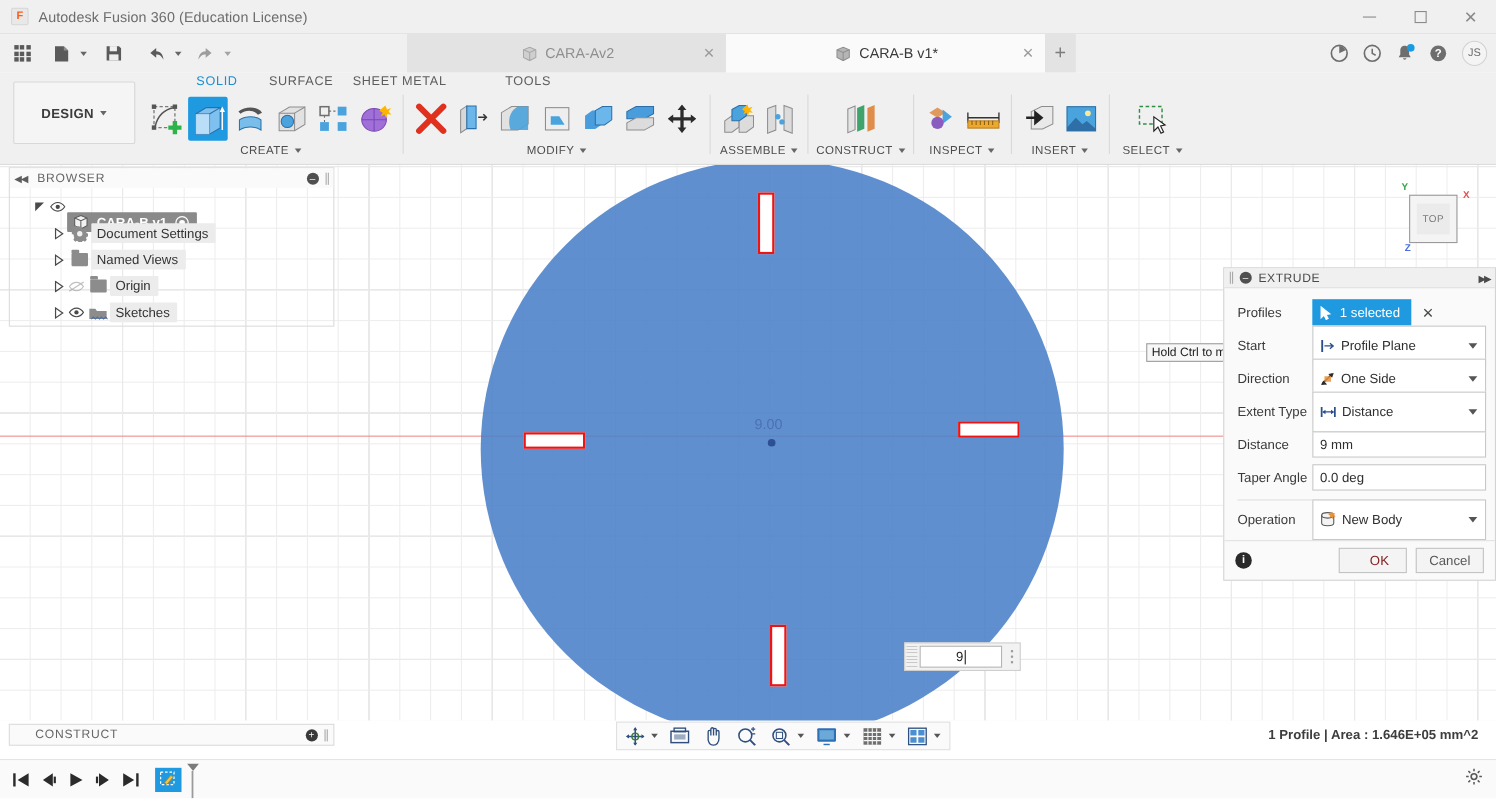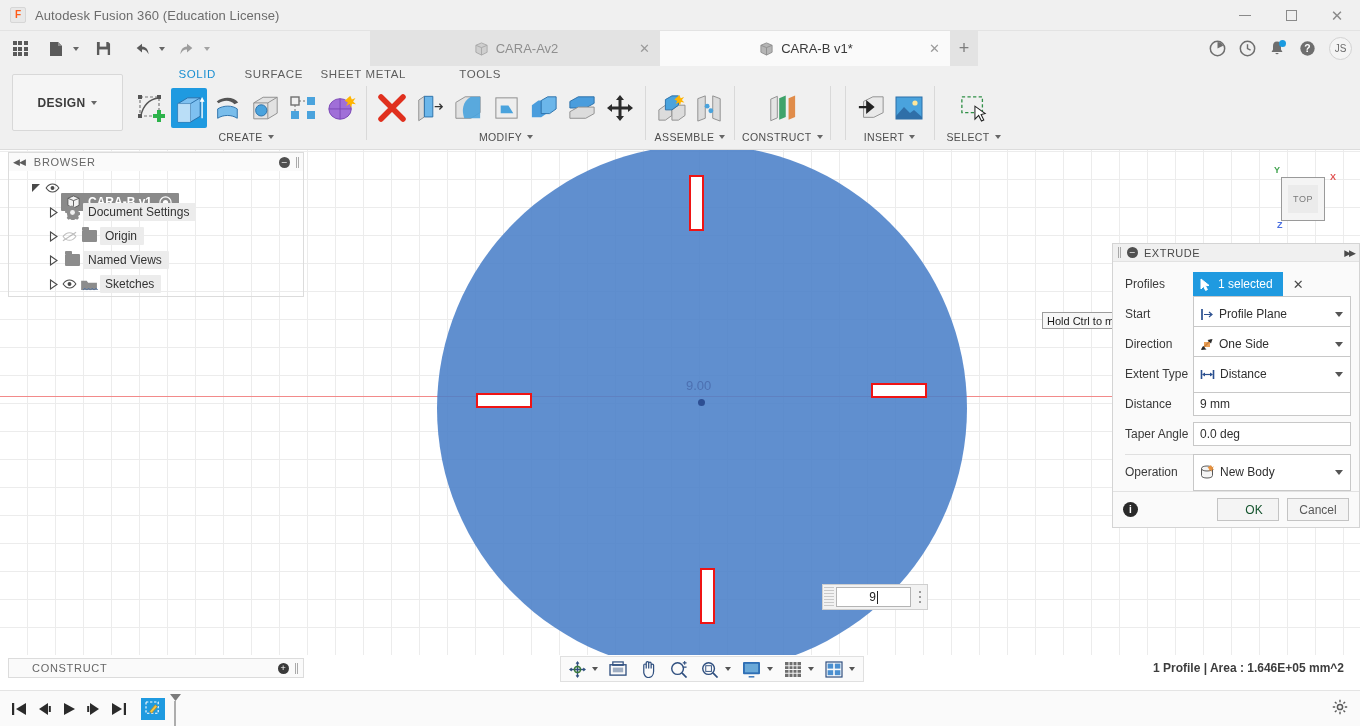--- a/index.html
+++ b/index.html
@@ -182,21 +182,21 @@
   .typebtn.sel{ background:#1f9ae0; }
   .profsel{ height:24px; background:#1f9ae0; color:#fff; display:flex; align-items:center;
             gap:7px; padding:0 10px 0 7px; font-size:12px; }
   .clearx{ margin-left:10px; color:#4a4a4a; font-size:13px; }
   .ex-div{ height:1px; background:#e0e0e0; margin:5px 0 2px 0;}
   .ex-foot{ height:36px; border-top:1px solid #e2e2e2; display:flex; align-items:center; padding:0 10px;}
   .infoico{ width:15px;height:15px;border-radius:50%;background:#2a2a2a;color:#fff;font-size:10px;
             font-weight:bold;display:flex;align-items:center;justify-content:center;}
   .btn{ height:23px; min-width:62px; border:1px solid #c4c4c4; background:#f4f4f4;
         display:flex;align-items:center;justify-content:center; font-size:12px; color:#585858;}
-  .btn.ok{ color:#14532d;padding-left:12px; }
+  .btn.ok{ color:#7f1d1d;padding-left:12px; }
 
   .tooltip{
     position:absolute; left:1042px; top:312px; height:17px; background:#f7f7f7;
     border:1px solid #9d9d9d; font-size:11px; color:#1c1c1c; display:flex; align-items:center;
     padding:0 4px;
   }
 
   
   .navbar{
     position:absolute; left:560px; top:656px; height:26px; background:#fafafa;
@@ -521,20 +521,42 @@
           </div>
         </div>
         <div class="rgl">
           <span>CONSTRUCT</span>
           <span class="caret"></span>
         </div>
       </div>
 
       <div class="rsep"></div>
 
+      <div class="rgroup">
+        <div class="rgicons">
+          <div class="rbtn">
+            <svg width="30" height="28" viewBox="0 0 32 30">
+              <path d="M4 9 L12 4 L20 9 L12 14z" fill="#e09a5e"></path>
+              <path d="M17 6 L26 13 L17 20 z" fill="#4aa3dd"></path>
+              <circle cx="12" cy="19" r="6" fill="#8a5cc0"></circle>
+            </svg>
+          </div>
+          <div class="rbtn">
+            <svg width="32" height="20" viewBox="0 0 34 20">
+              <path d="M2 4 v10 M32 4 v10 M2 9 h30" stroke="#333" stroke-width="1.3" fill="none"></path>
+              <rect x="2" y="12" width="30" height="7" fill="#efa82e" stroke="#b47d1c"></rect>
+              <path d="M6 12 v4 M10 12 v4 M14 12 v4 M18 12 v4 M22 12 v4 M26 12 v4" stroke="#8a5c10"></path>
+            </svg>
+          </div>
+        </div>
+        <div class="rgl">
+          <span>INSPECT</span>
+          <span class="caret"></span>
+        </div>
+      </div>
 
       <div class="rsep"></div>
 
       <div class="rgroup">
         <div class="rgicons">
           <div class="rbtn">
             <svg width="30" height="28" viewBox="0 0 32 30">
               <path d="M8 8 L18 3 L29 3 L29 20 L19 25 L8 25z" fill="#e9e9e9" stroke="#8d8d8d"></path>
               <path d="M3 14 h12 M12 9 l6 5 -6 5z" stroke="#222" stroke-width="2.4" fill="#222"></path>
             </svg>
@@ -663,42 +685,42 @@
         </span>
         <span class="rowlabel">Document Settings</span>
       </div>
 
       <div class="trow" style="padding-left:38px;">
         <span class="tri">
           <svg width="10" height="11" viewBox="0 0 10 11">
               <path d="M1.5 1 L8 5.5 L1.5 10z" fill="none" stroke="#4a4a4a" stroke-width="1.1"></path>
             </svg>
         </span>
+        <span style="width:22px; display:flex; justify-content:center;">
+          <span class="folder"></span>
+        </span>
+        <span class="rowlabel">Named Views</span>
+      </div>
+
+      <div class="trow" style="padding-left:38px;">
+        <span class="tri">
+          <svg width="10" height="11" viewBox="0 0 10 11">
+              <path d="M1.5 1 L8 5.5 L1.5 10z" fill="none" stroke="#4a4a4a" stroke-width="1.1"></path>
+            </svg>
+        </span>
         <span class="eye" style="opacity:.35;">
           <svg width="15" height="11" viewBox="0 0 16 11">
               <path d="M8 1.4C4 1.4 1.2 5.5 1.2 5.5S4 9.6 8 9.6 14.8 5.5 14.8 5.5 12 1.4 8 1.4z" fill="none" stroke="#4a4a4a" stroke-width="1.1"></path>
               <path d="M1 10 L15 1" stroke="#4a4a4a" stroke-width="1.2"></path>
             </svg>
         </span>
         <span style="width:22px; display:flex; justify-content:center;">
           <span class="folder"></span>
         </span>
         <span class="rowlabel">Origin</span>
-      </div>
-
-      <div class="trow" style="padding-left:38px;">
-        <span class="tri">
-          <svg width="10" height="11" viewBox="0 0 10 11">
-              <path d="M1.5 1 L8 5.5 L1.5 10z" fill="none" stroke="#4a4a4a" stroke-width="1.1"></path>
-            </svg>
-        </span>
-        <span style="width:22px; display:flex; justify-content:center;">
-          <span class="folder"></span>
-        </span>
-        <span class="rowlabel">Named Views</span>
       </div>
 
       <div class="trow" style="padding-left:38px;">
         <span class="tri">
           <svg width="10" height="11" viewBox="0 0 10 11">
               <path d="M1.5 1 L8 5.5 L1.5 10z" fill="none" stroke="#4a4a4a" stroke-width="1.1"></path>
             </svg>
         </span>
         <span class="eye">
           <svg width="15" height="10" viewBox="0 0 16 10">

